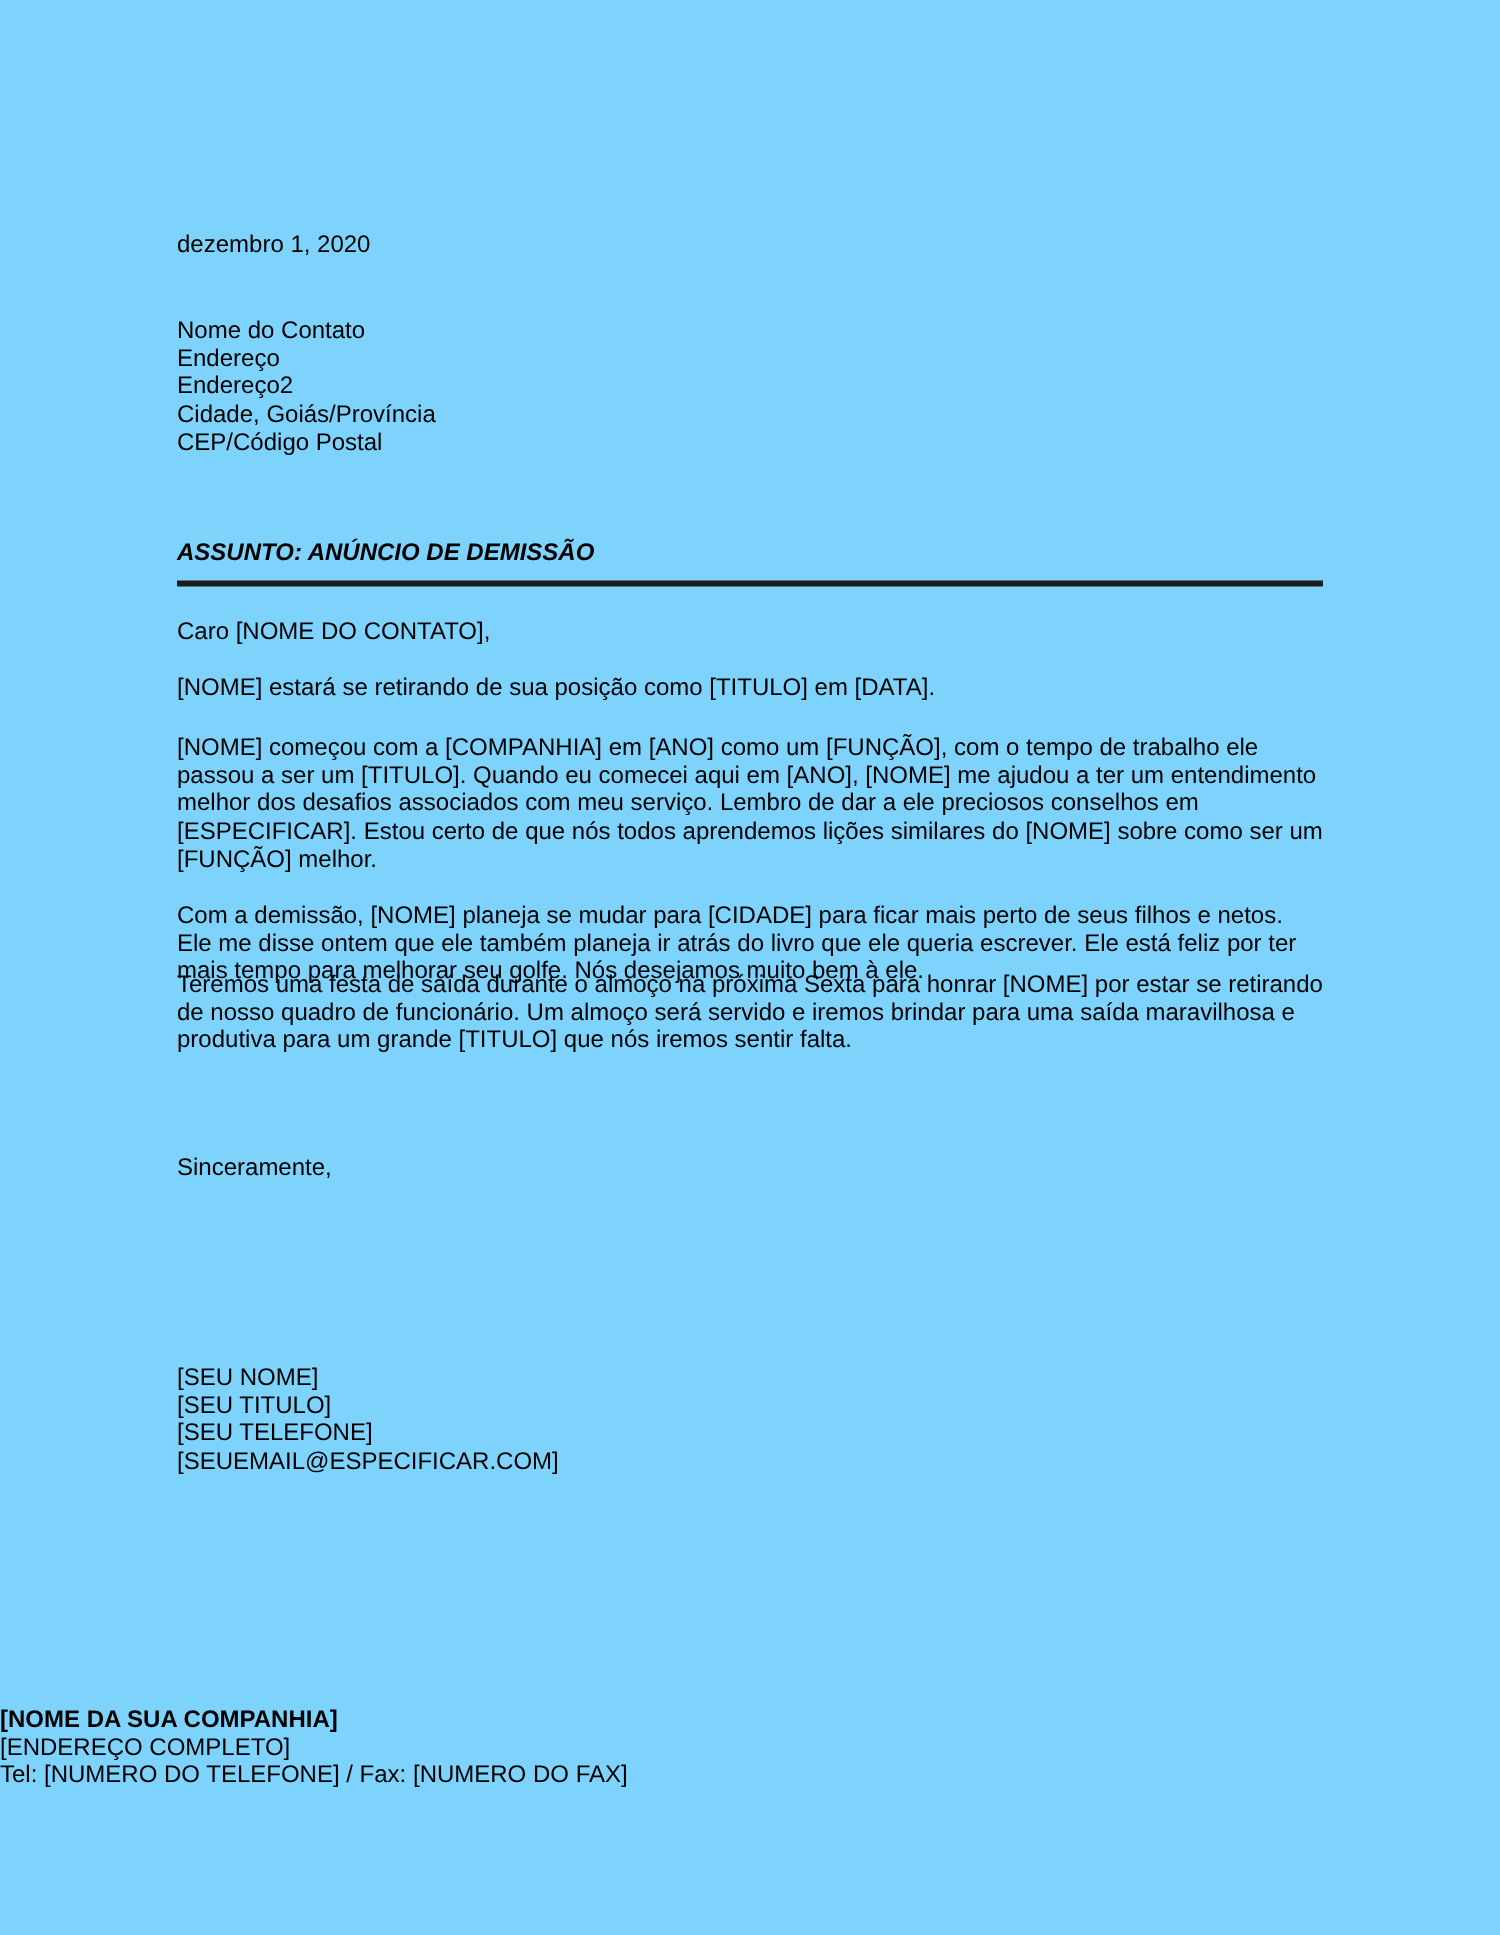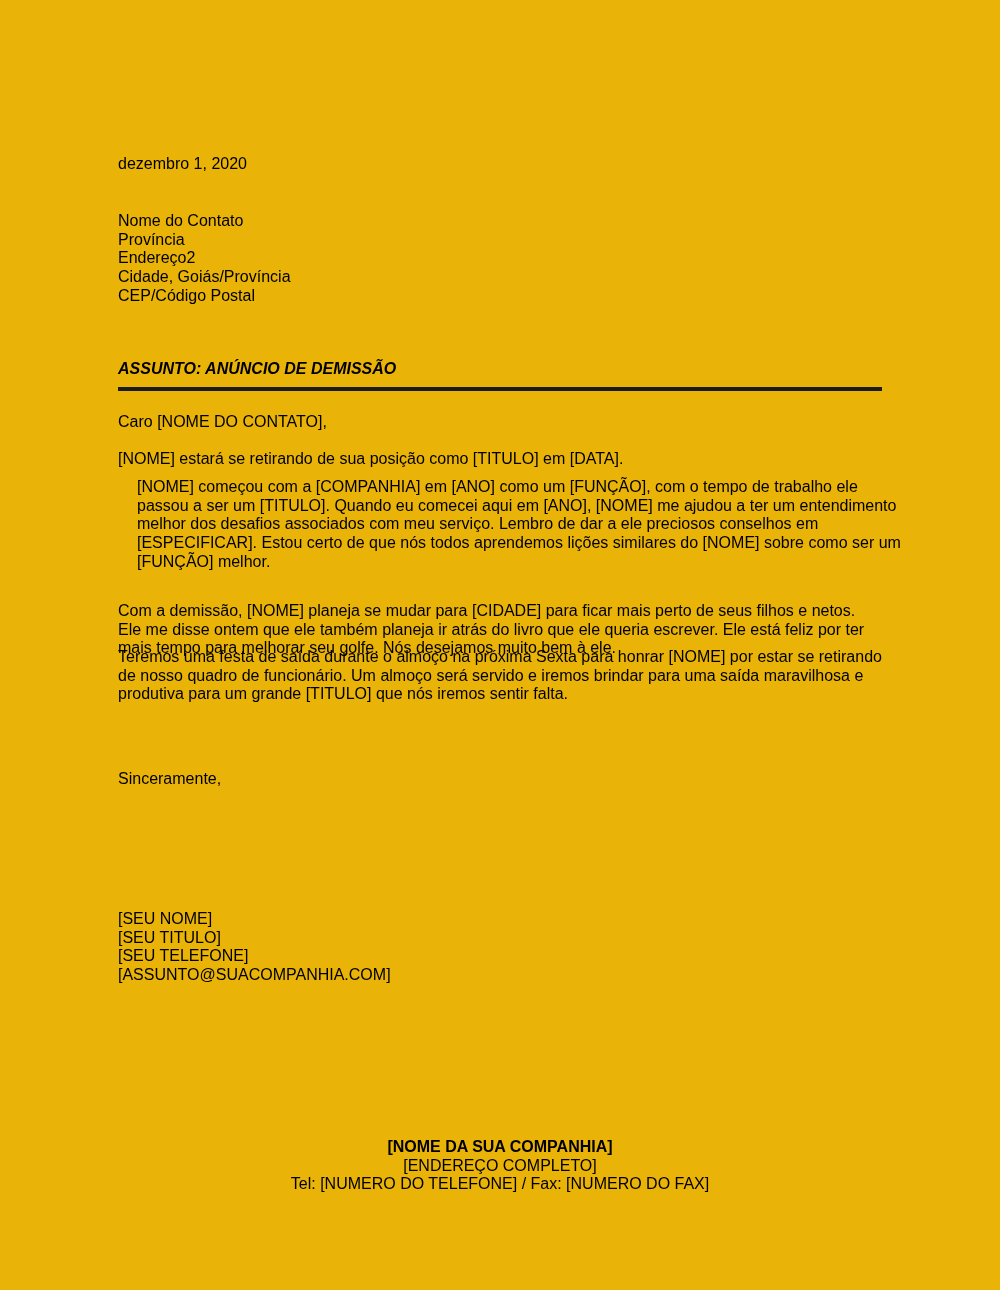--- a/index.html
+++ b/index.html
@@ -5,67 +5,67 @@
 <style>
   html, body {
     margin: 0;
     padding: 0;
     background: #ffffff;
   }
   .sheet {
     position: relative;
     width: 1000px;
     height: 1290px;
-    background: #eab308;
+    background: #7dd3fc;
     color: #000000;
     font-family: "Liberation Sans", "DejaVu Sans", sans-serif;
     font-size: 16px;
     line-height: 18.7px;
     overflow: hidden;
   }
   .block {
     position: absolute;
     left: 118px;
     width: 764px;
   }
   #date-block      { top: 155px; }
   #recipient-block { top: 212px; }
   #subject-block   { top: 360px; font-weight: bold; font-style: italic; }
   #subject-rule    { top: 387px; height: 4px; background: #1c1c1c; }
   #salutation-block{ top: 413px; }
   #para-1          { top: 450px; }
-  #para-2          { top: 478px; margin-left: 19px; }
+  #para-2          { top: 490px; }
   #para-3          { top: 602px; }
   #para-4          { top: 648px; }
   #closing-block   { top: 770px; }
   #signature-block { top: 867px; margin-top: 43px; }
   #footer-block {
     position: absolute;
     left: 0;
     top: 1138px;
     width: 1000px;
-    text-align: center;
+    text-align: left;
   }
   #footer-block .company { font-weight: bold; }
   a.weblink {
     color: #2b2be0;
     text-decoration: underline;
     cursor: pointer;
   }
 </style>
 </head>
 <body>
 
 <div class="sheet">
 
   <div class="block" id="date-block">dezembro 1, 2020</div>
 
   <div class="block" id="recipient-block">
     <div>Nome do Contato</div>
-    <div>Província</div>
+    <div>Endereço</div>
     <div>Endereço2</div>
     <div>Cidade, Goiás/Província</div>
     <div>CEP/Código Postal</div>
   </div>
 
   <div class="block" id="subject-block">ASSUNTO: ANÚNCIO DE DEMISSÃO</div>
 
   <div class="block" id="subject-rule"></div>
 
   <div class="block" id="salutation-block">Caro [NOME DO CONTATO],</div>
@@ -77,21 +77,21 @@
   <div class="block" id="para-3">Com a demissão, [NOME] planeja se mudar para [CIDADE] para ficar mais perto de seus filhos e netos. Ele me disse ontem que ele também planeja ir atrás do livro que ele queria escrever. Ele está feliz por ter mais tempo para melhorar seu golfe. Nós desejamos muito bem à ele.</div>
 
   <div class="block" id="para-4">Teremos uma festa de saída durante o almoço na próxima Sexta para honrar [NOME] por estar se retirando de nosso quadro de funcionário. Um almoço será servido e iremos brindar para uma saída maravilhosa e produtiva para um grande [TITULO] que nós iremos sentir falta.</div>
 
   <div class="block" id="closing-block">Sinceramente,</div>
 
   <div class="block" id="signature-block">
     <div>[SEU NOME]</div>
     <div>[SEU TITULO]</div>
     <div>[SEU TELEFONE]</div>
-    <div>[ASSUNTO@SUACOMPANHIA.COM]</div>
+    <div>[SEUEMAIL@ESPECIFICAR.COM]</div>
   </div>
 
   <div id="footer-block">
     <div class="company">[NOME DA SUA COMPANHIA]</div>
     <div>[ENDEREÇO COMPLETO]</div>
     <div>Tel: [NUMERO DO TELEFONE] / Fax: [NUMERO DO FAX]</div>
   </div>
 
 </div>
 

